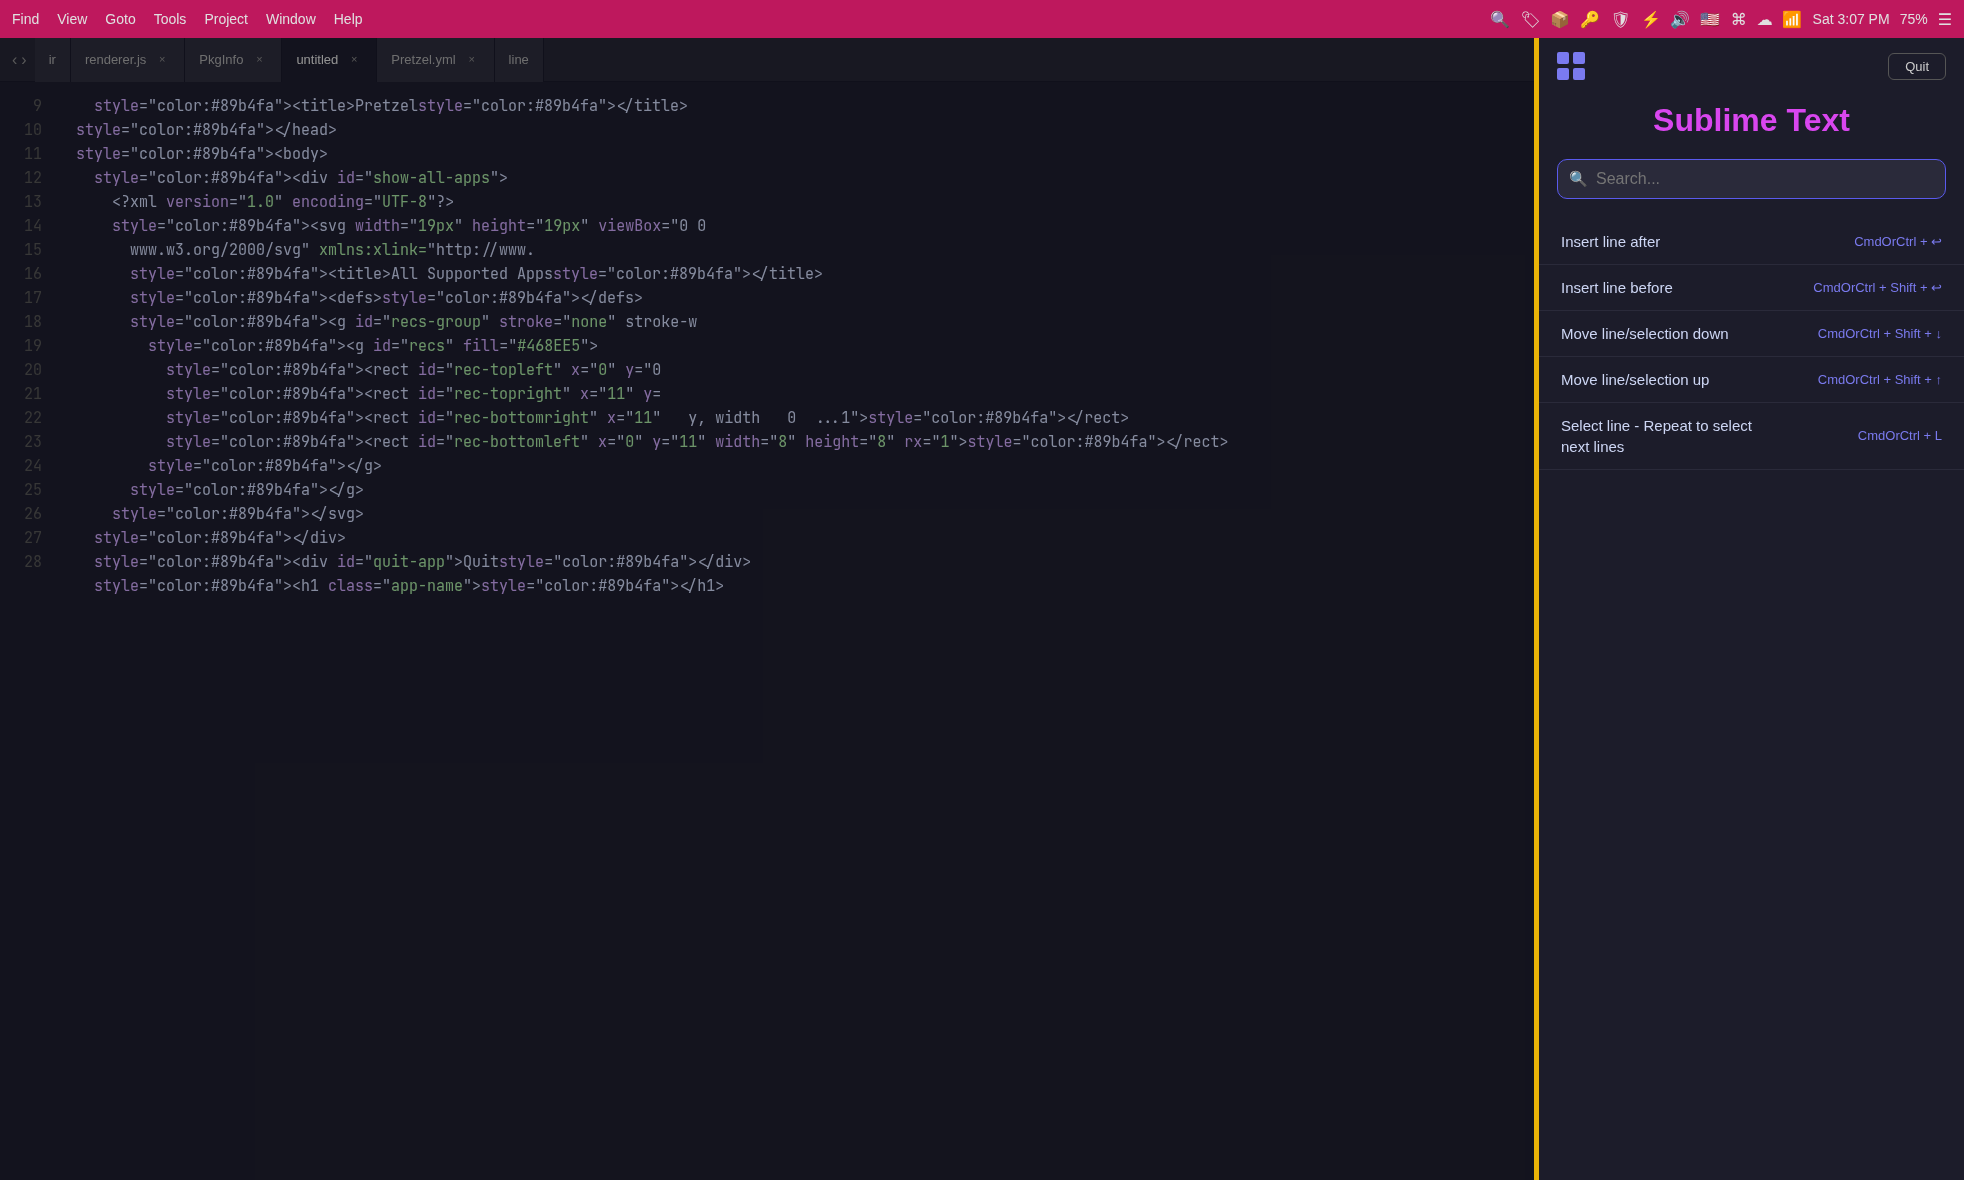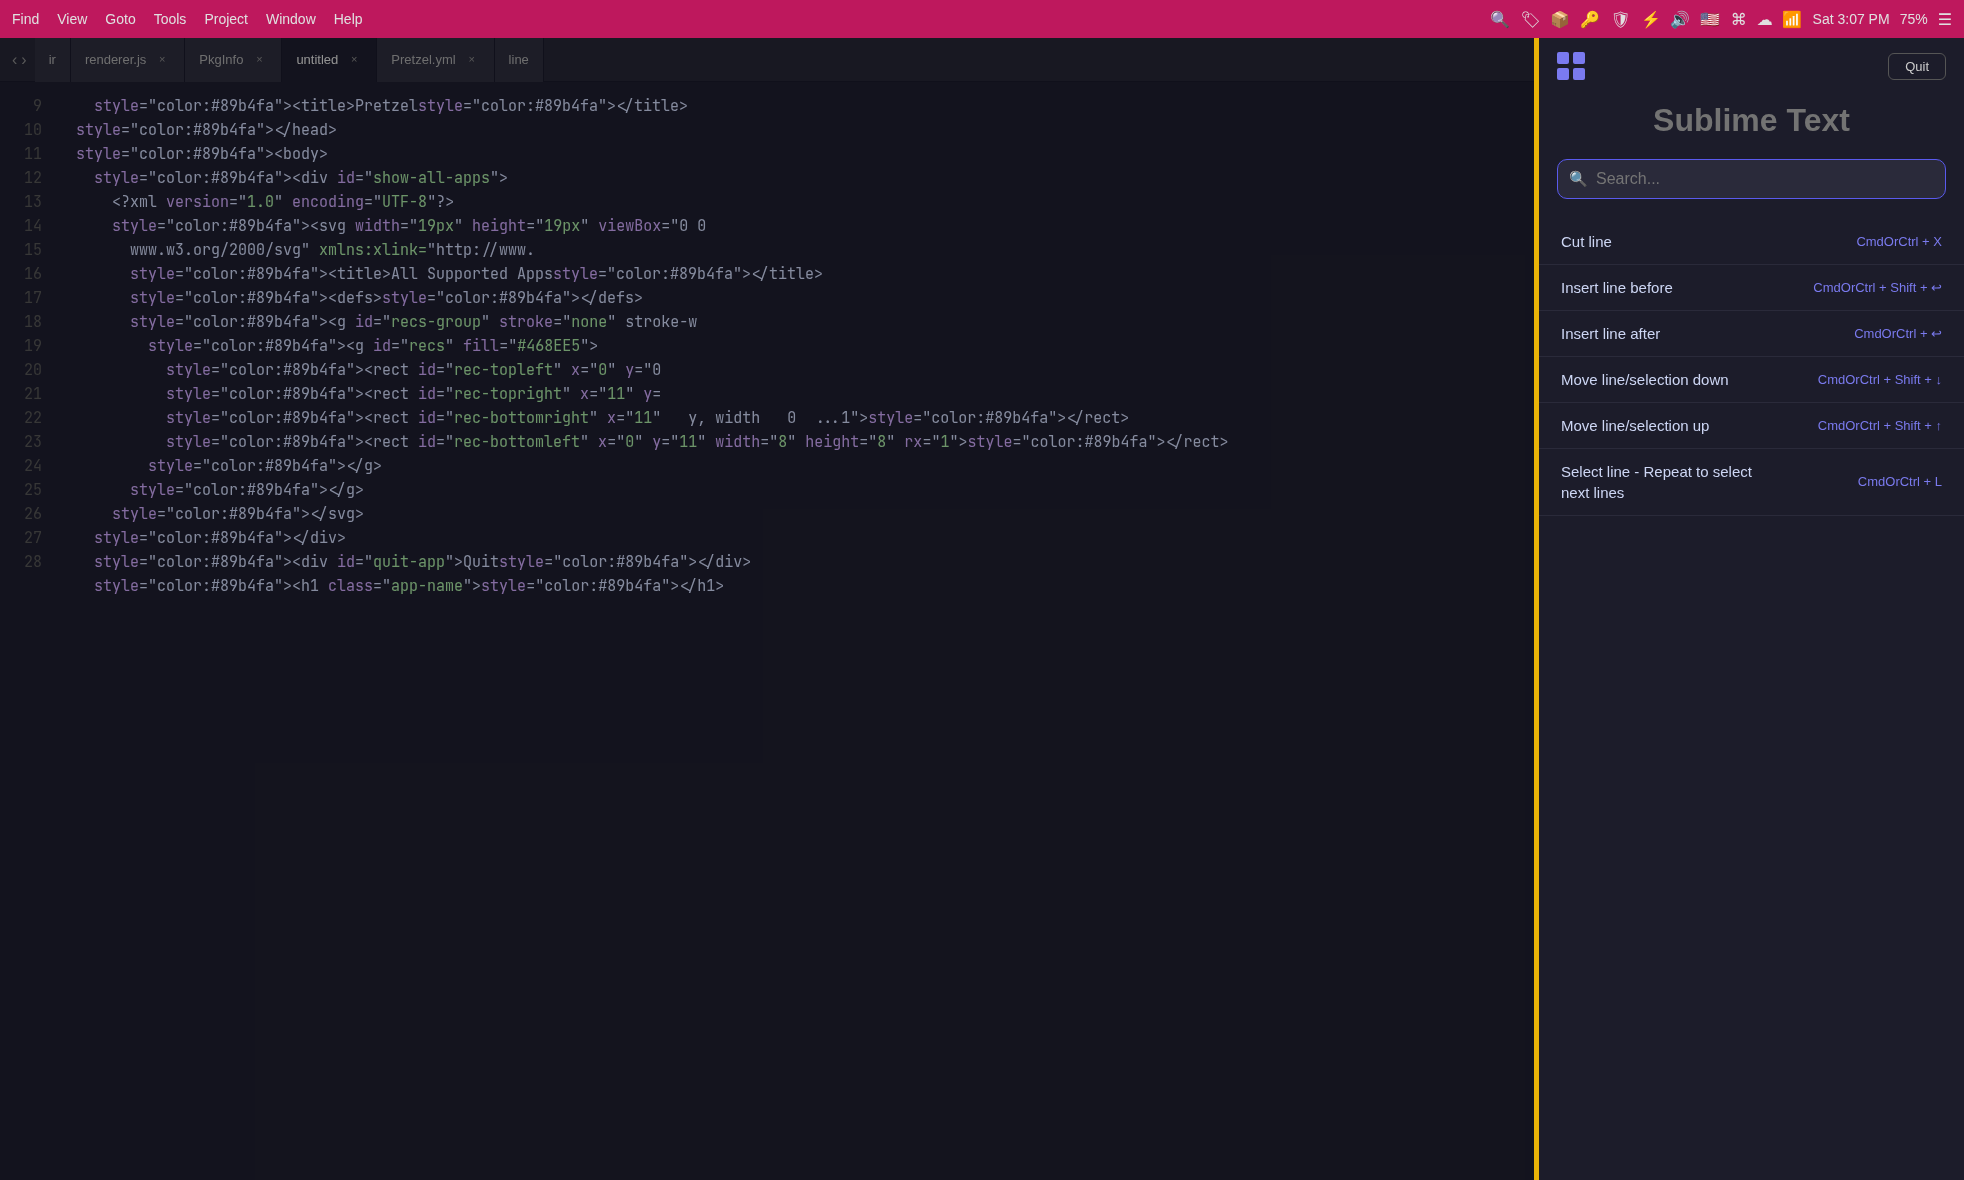--- a/index.html
+++ b/index.html
@@ -182,21 +182,21 @@
       color: #ccc;
       padding: 5px 16px;
       border-radius: 6px;
       font-size: 13px;
       cursor: pointer;
     }
     .panel-title {
       text-align: center;
       font-size: 32px;
       font-weight: 600;
-      color: #737373;
+      color: #d946ef;
       padding: 8px 0 20px 0;
     }
     .search-bar-wrap {
       padding: 0 18px 20px 18px;
     }
     .search-bar {
       width: 100%;
       background: #2a2a3a;
       border: 1.5px solid #5a5aee;
       border-radius: 10px;
@@ -379,33 +379,29 @@
   <div class="search-bar-wrap">
     <div class="search-wrap-inner">
       <span class="search-icon-inner">🔍</span>
       <input class="search-bar" type="text" placeholder="Search..." style="">
     </div>
   </div>
 
 
   <div class="shortcut-list" id="shortcut-list">
       <div class="shortcut-item">
-    <span class="shortcut-name">Cut line</span>
-    <span class="shortcut-keys">CmdOrCtrl + X</span>
+    <span class="shortcut-name">Insert line after</span>
+    <span class="shortcut-keys">CmdOrCtrl + ↩</span>
   </div>
       <div class="shortcut-item">
     <span class="shortcut-name">Insert line before</span>
     <span class="shortcut-keys">CmdOrCtrl + Shift +
 ↩</span>
   </div>
       <div class="shortcut-item">
-    <span class="shortcut-name">Insert line after</span>
-    <span class="shortcut-keys">CmdOrCtrl + ↩</span>
-  </div>
-      <div class="shortcut-item">
     <span class="shortcut-name">Move line/selection down</span>
     <span class="shortcut-keys">CmdOrCtrl + Shift +
 ↓</span>
   </div>
       <div class="shortcut-item">
     <span class="shortcut-name">Move line/selection up</span>
     <span class="shortcut-keys">CmdOrCtrl + Shift +
 ↑</span>
   </div>
       <div class="shortcut-item">

